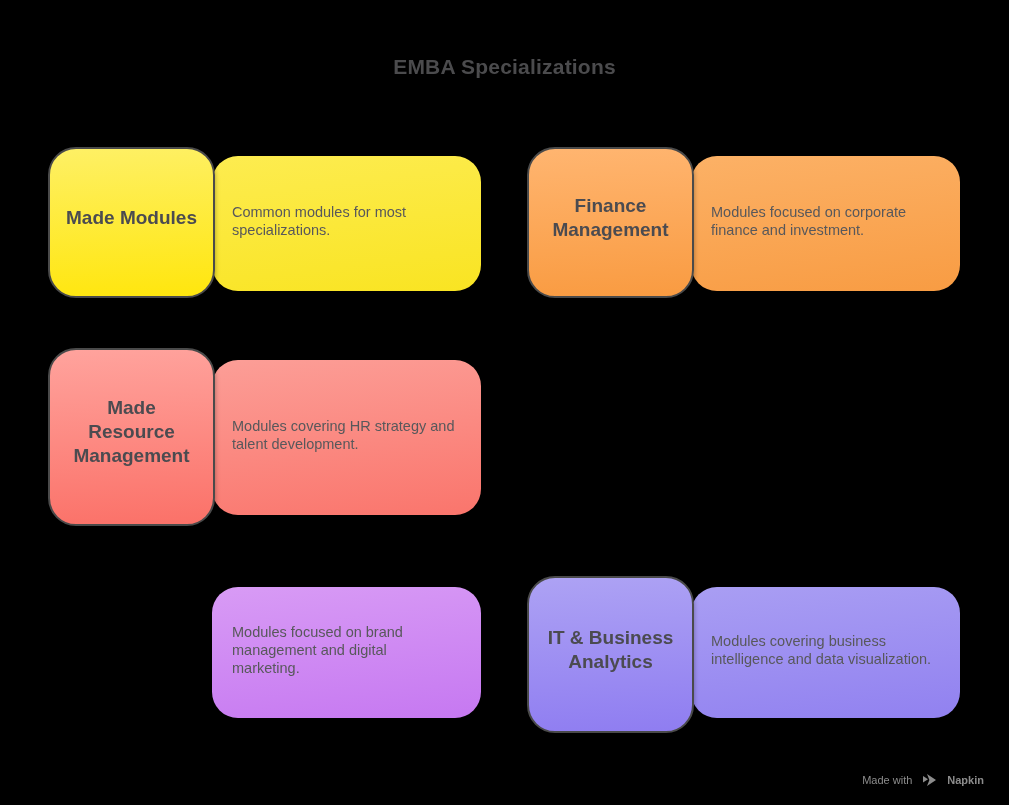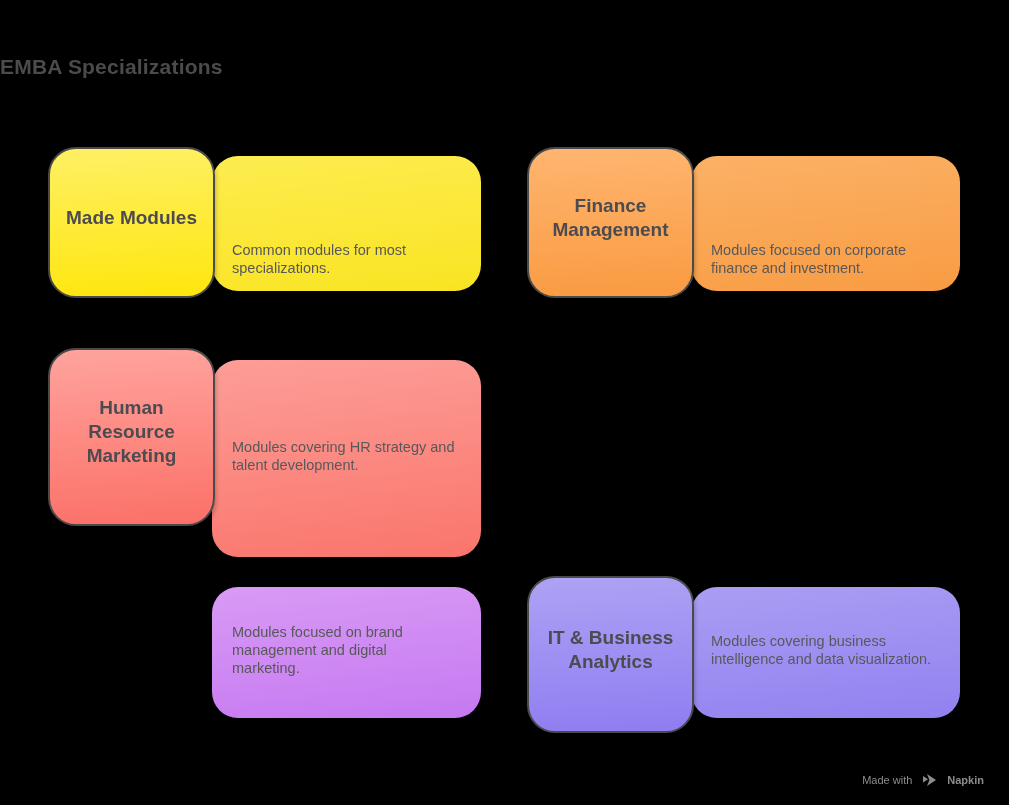--- a/index.html
+++ b/index.html
@@ -6,21 +6,21 @@
   html,body { width:1009px; height:805px; }
   body {
     font-family:"Liberation Sans", sans-serif;
     background:#000;
     position:relative;
     overflow:hidden;
   }
   .page-title {
     position:absolute;
     top:55px; left:0; right:0;
-    text-align:left;
+    text-align:center;
     font-size:21px;
     font-weight:bold;
     letter-spacing:0.2px;
     color:#4B4B4D;
   }
   .card { position:absolute; width:433px; }
   
   .c0 { left:48px;  top:147px; height:151px; }
   .c1 { left:527px; top:147px; height:151px; }
   .c2 { left:48px;  top:348px; height:178px; }
@@ -31,22 +31,22 @@
   .bodybox {
     position:absolute;
     left:164px; right:0;
     border-radius:26px;
     background:linear-gradient(173deg, var(--bd-from), var(--bd-to));
     display:flex;
     align-items:center;
     padding:8px 26px 14px 20px;
     z-index:1;
   }
-  .c0 .bodybox, .c1 .bodybox { top:9px;  height:135px;align-items:flex-end; }
-  .c2 .bodybox, .c3 .bodybox { top:12px; height:197px; }
+  .c0 .bodybox, .c1 .bodybox { top:9px;  height:135px; }
+  .c2 .bodybox, .c3 .bodybox { top:12px; height:155px; }
   .c4 .bodybox, .c5 .bodybox { top:11px; height:131px; }
 
   .square {
     position:absolute;
     left:0; top:0;
     width:167px; height:100%;
     border-radius:28px;
     border:2.5px solid var(--border);
     background:linear-gradient(177deg, var(--sq-from), var(--sq-to));
     display:flex;
@@ -101,21 +101,21 @@
   <div class="square">
     <h3 class="card-title">Finance Management</h3>
   </div>
 </div>
 
 <div class="card c2" style="--sq-from: #FFA39D; --sq-to: #FB7168; --bd-from: #FC9E97; --bd-to: #FA756C; --border: #4A4A4A;">
   <div class="bodybox">
     <p class="card-desc">Modules covering HR strategy and talent development.</p>
   </div>
   <div class="square">
-    <h3 class="card-title">Human Resource Marketing</h3>
+    <h3 class="card-title">Made Resource Management</h3>
   </div>
 </div>
 
 <div class="card c3" style="--sq-from: #FFA3DF; --sq-to: #F96FC0; --bd-from: #FB9EDA; --bd-to: #F973C4; --border: #4A4A4A;">
 </div>
 
 <div class="card c4" style="--sq-from: #DC9FF7; --sq-to: #C472F1; --bd-from: #D89BF5; --bd-to: #C678F1; --border: #4A4A4A;">
   <div class="bodybox">
     <p class="card-desc">Modules focused on brand management and digital marketing.</p>
   </div>

